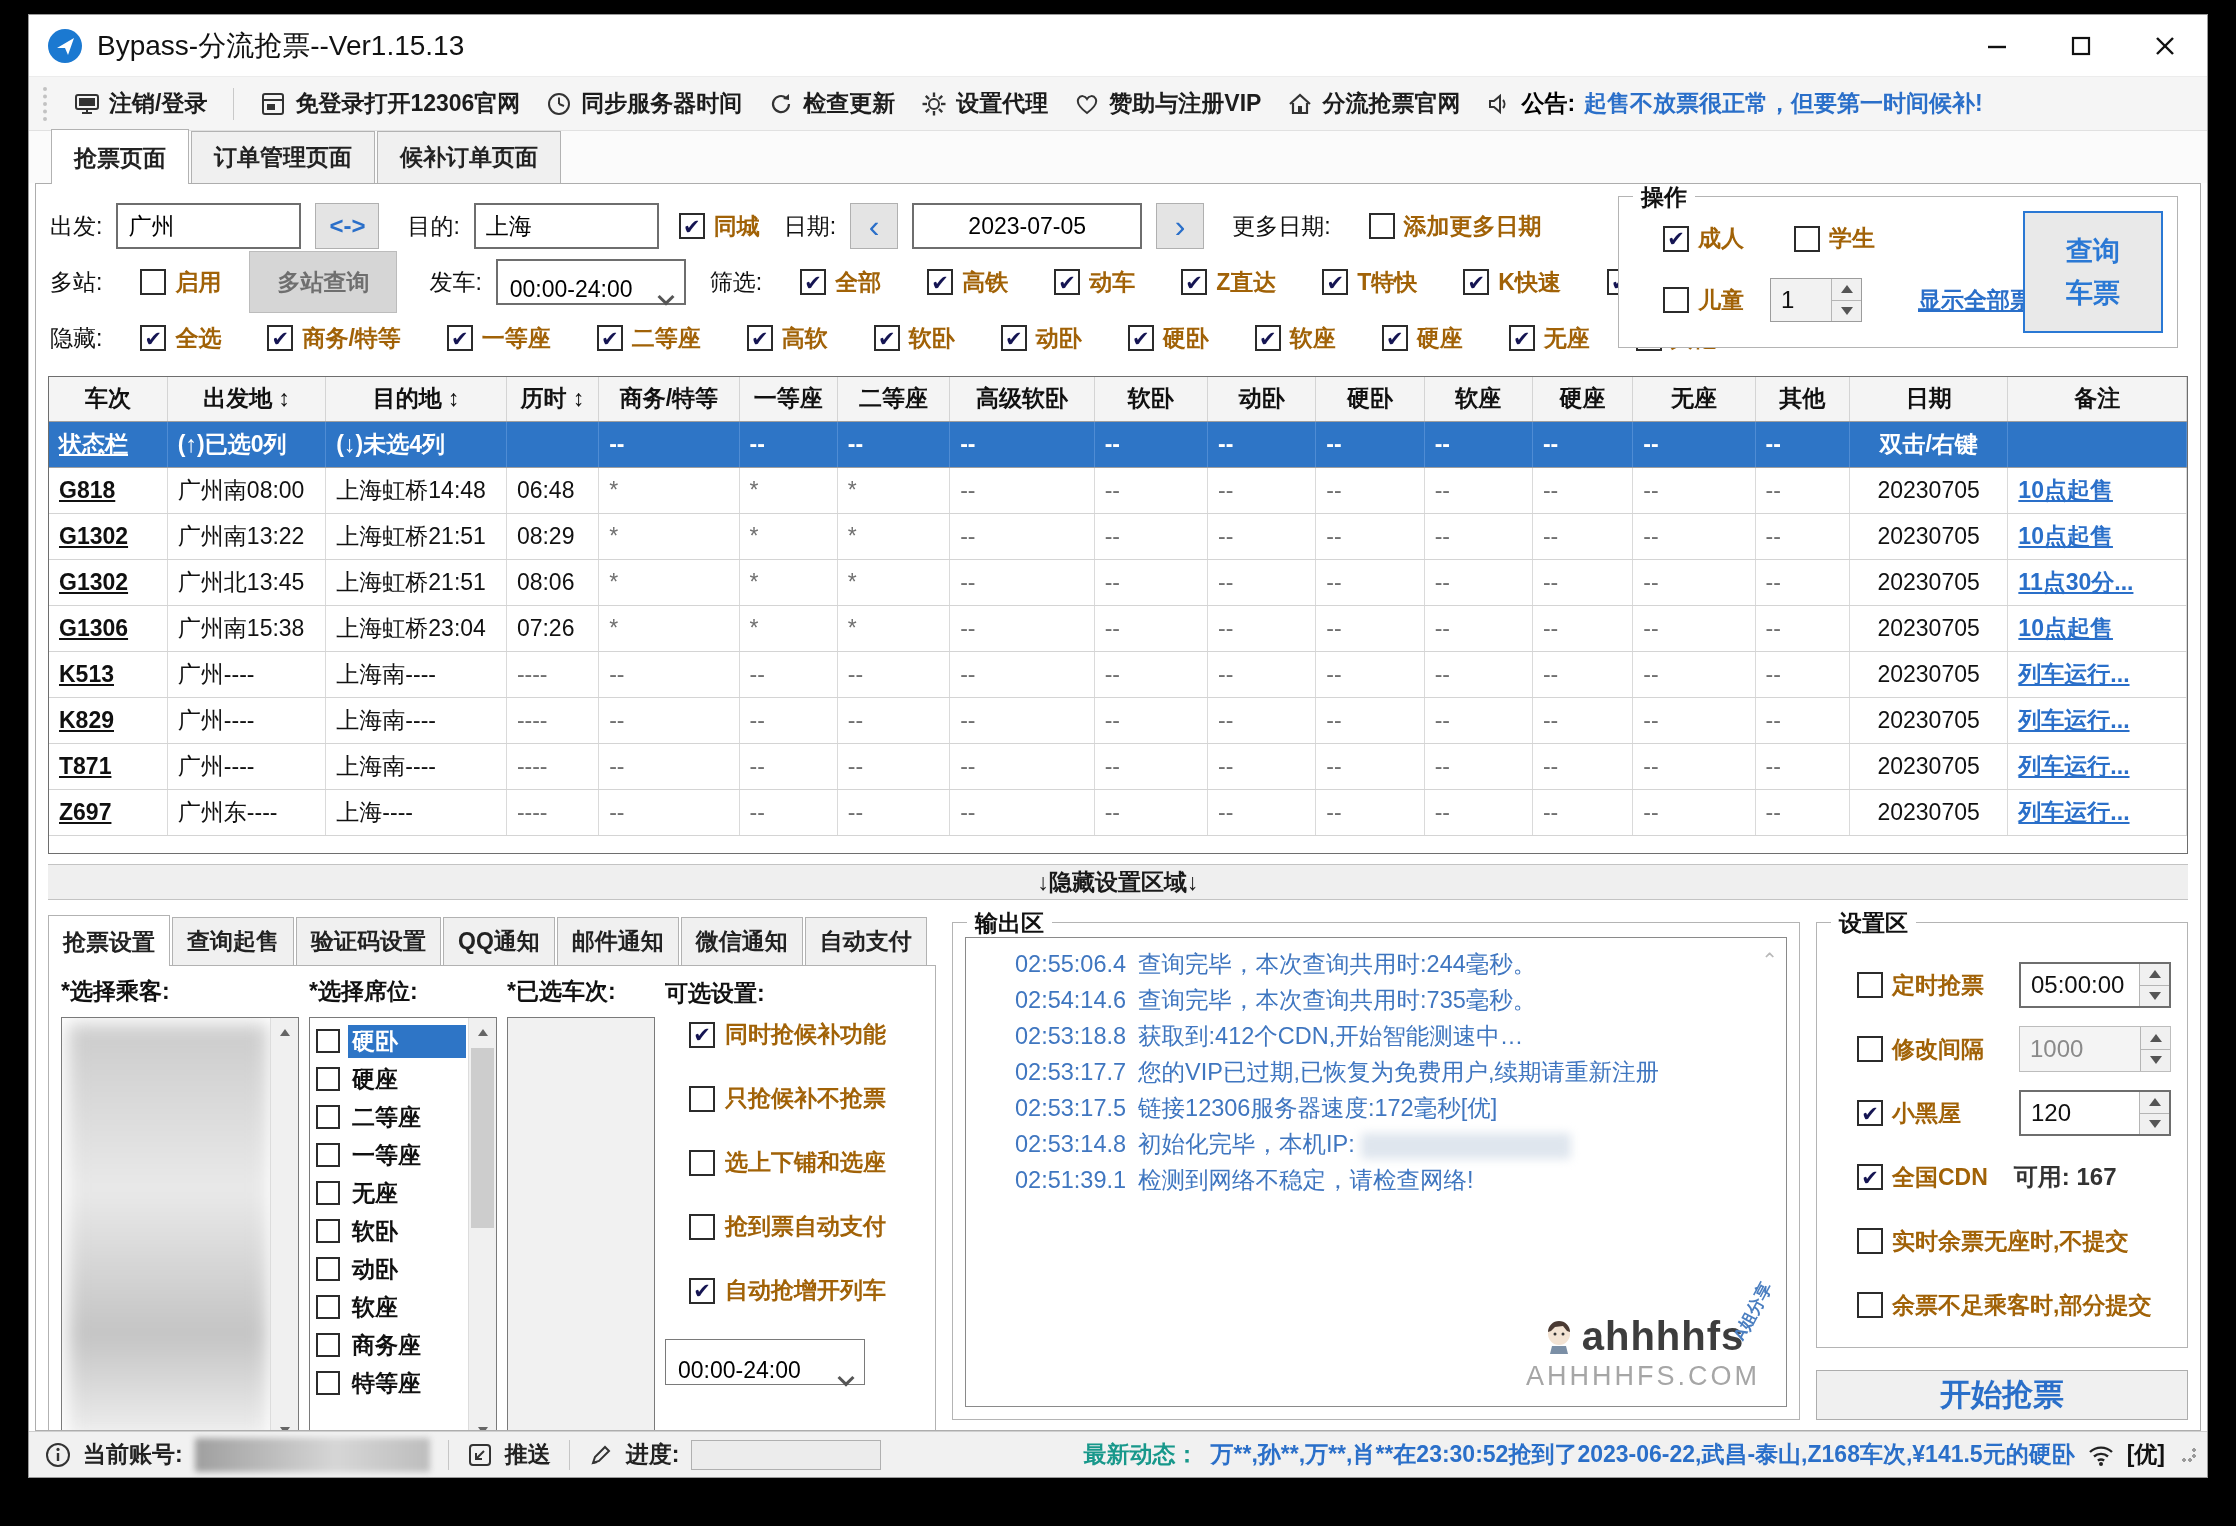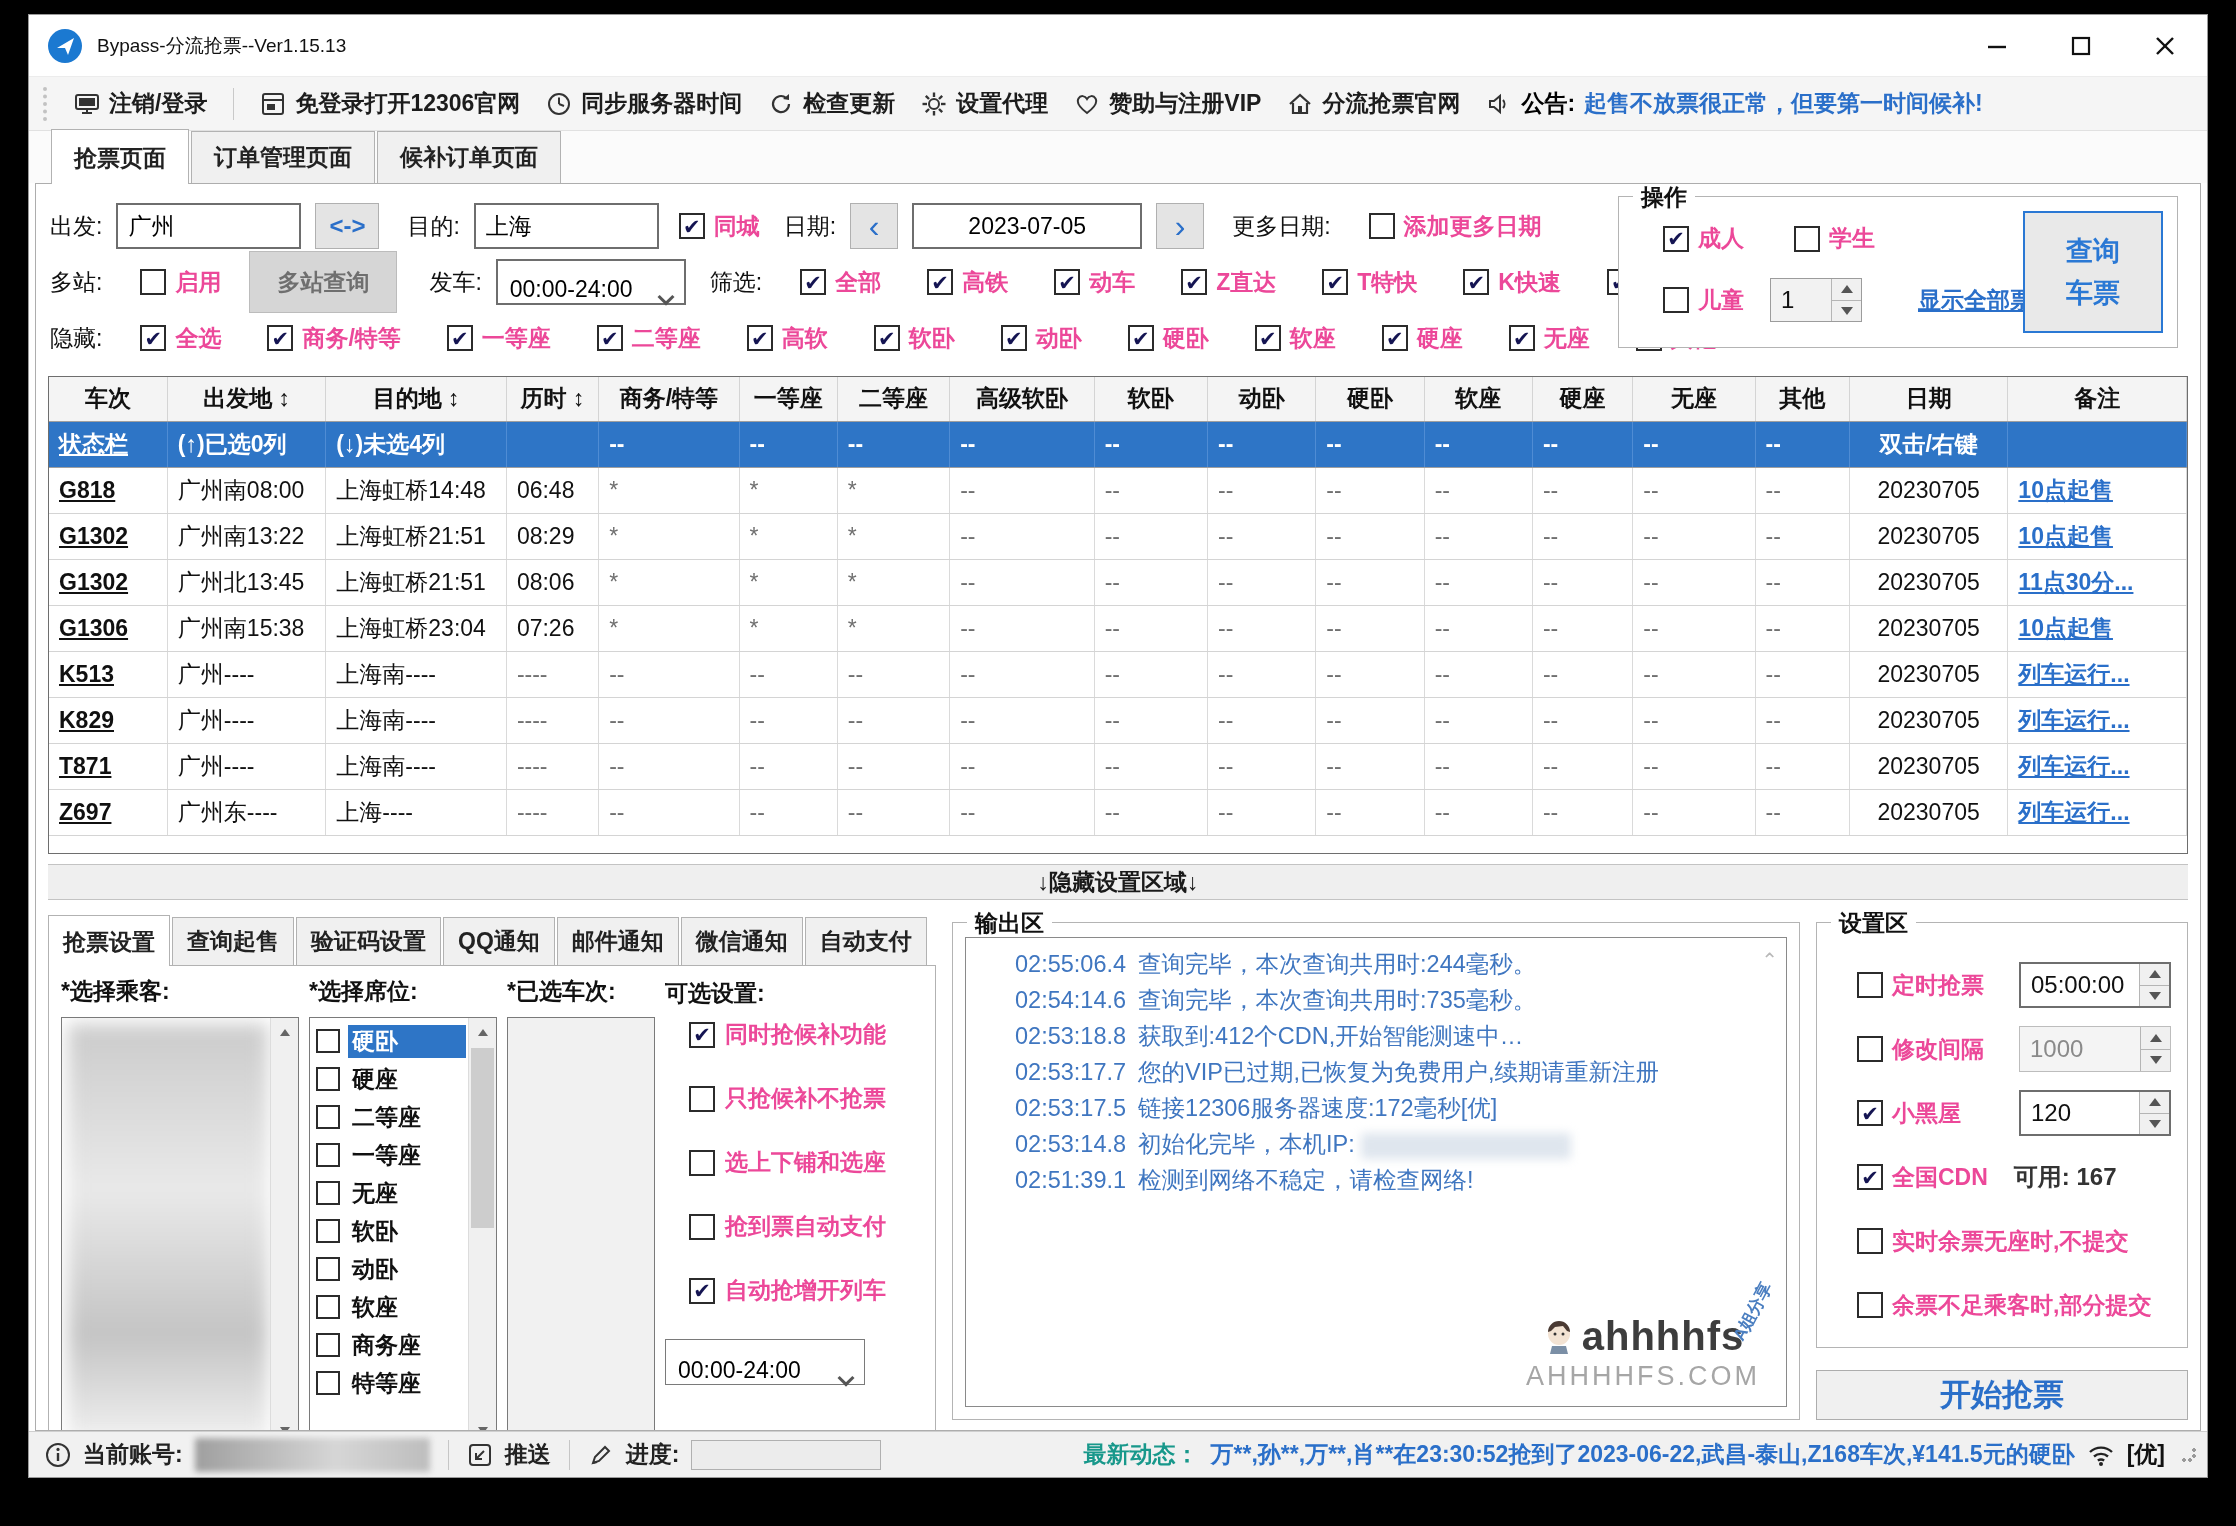--- a/index.html
+++ b/index.html
@@ -3,21 +3,21 @@
 <meta charset="utf-8">
 <style>
   * { box-sizing: border-box; margin: 0; padding: 0; }
   html,body { width:2236px; height:1526px; background:#000; font-family:"Liberation Sans","DejaVu Sans",sans-serif; }
   .canvas { position:relative; width:2236px; height:1526px; background:#000; overflow:hidden; }
   .window { position:absolute; left:28px; top:14px; width:2180px; height:1464px; background:#fff; border:1px solid #9a9a9a; display:flex; flex-direction:column; }
 
   
   .titlebar { height:62px; display:flex; align-items:center; padding-left:18px; background:#fff; border-bottom:1px solid #ececec; flex:0 0 auto; }
   .app-icon { width:36px; height:36px; margin-right:14px; flex:0 0 auto; }
-  .title-text { font-size:19px; color:#111; }
+  .title-text { font-size:28px; color:#111; }
   .win-controls { margin-left:auto; display:flex; align-items:center; height:100%; }
   .win-btn { width:84px; height:100%; display:flex; align-items:center; justify-content:center; cursor:pointer; }
 
   
   .toolbar { height:54px; background:#f5f5f5; border-bottom:1px solid #e1e1e1; display:flex; align-items:center; padding:0 14px; gap:26px; flex:0 0 auto; }
   .grip { width:5px; height:34px; border-left:4px dotted #c2c2c2; }
   .tb-item { display:flex; align-items:center; gap:9px; font-size:23px; color:#1c1c1c; font-weight:600; cursor:pointer; white-space:nowrap; }
   .tb-sep { width:1px; height:32px; background:#c9c9c9; }
   .tb-ann { display:flex; align-items:center; gap:9px; font-size:23px; font-weight:600; }
   .ann-msg { color:#2a6fc9; }
@@ -37,21 +37,21 @@
   .tinput { height:46px; border:2px solid #6e6e6e; background:#fff; font-size:23px; padding:0 10px; display:flex; align-items:center; }
   .w185 { width:185px; } .w230 { width:230px; justify-content:center; }
   .swap-btn { width:64px; height:46px; background:#e4e4e4; border:1px solid #b0b0b0; color:#2a6fc9; font-size:24px; font-weight:700; display:flex; align-items:center; justify-content:center; cursor:pointer; }
   .navbtn { width:48px; height:46px; background:#e4e4e4; border:1px solid #b0b0b0; color:#2a6fc9; font-size:32px; display:flex; align-items:center; justify-content:center; cursor:pointer; }
   .gray-btn { height:62px; padding:0 27px; background:#d6d6d6; border:1px solid #bcbcbc; color:#6f6f6f; font-size:23px; font-weight:600; display:flex; align-items:center; cursor:pointer; }
   .dropdown { height:46px; border:2px solid #6e6e6e; background:#fff; font-size:23px; display:flex; align-items:flex-end; padding:0 12px; gap:14px; cursor:pointer; }
   .chev { width:12px; height:12px; border-right:3px solid #555; border-bottom:3px solid #555; transform:rotate(45deg); margin-top:-6px; }
 
   .cbwrap { display:inline-flex; align-items:center; gap:9px; cursor:pointer;margin-left:24px; }
   .cb { width:26px; height:26px; border:2px solid #2b2b2b; background:#fff; display:inline-flex; align-items:center; justify-content:center; font-size:21px; line-height:1; color:#141452; font-weight:700; flex:0 0 auto; }
-  .cbl { font-size:23px; font-weight:600; color:#ec4899; }
+  .cbl { font-size:23px; font-weight:600; color:#a16207; }
   .cb-group { display:flex; align-items:center; gap:22px; }
 
   
   .groupbox { border:1px solid #b4b4b4; position:relative; background:#fff; }
   .gb-legend { position:absolute; top:-15px; left:14px; background:#fff; padding:0 8px; font-size:23px; font-weight:700; color:#111; }
   .op-group { position:absolute; right:22px; top:12px; width:560px; height:152px; }
   .op-inner { padding:26px 18px 0 20px; display:flex; flex-direction:column; gap:24px; }
   .op-row { display:flex; align-items:center; gap:26px; }
   .link { color:#2a6fc9; text-decoration:underline; font-size:23px; font-weight:600; cursor:pointer; }
   .query-btn { position:absolute; right:14px; top:14px; bottom:14px; width:140px; border:2px solid #2a78d4; background:#e9e9e9; color:#2a78d4; font-size:27px; font-weight:700; display:flex; flex-direction:column; align-items:center; justify-content:center; gap:6px; cursor:pointer; }

